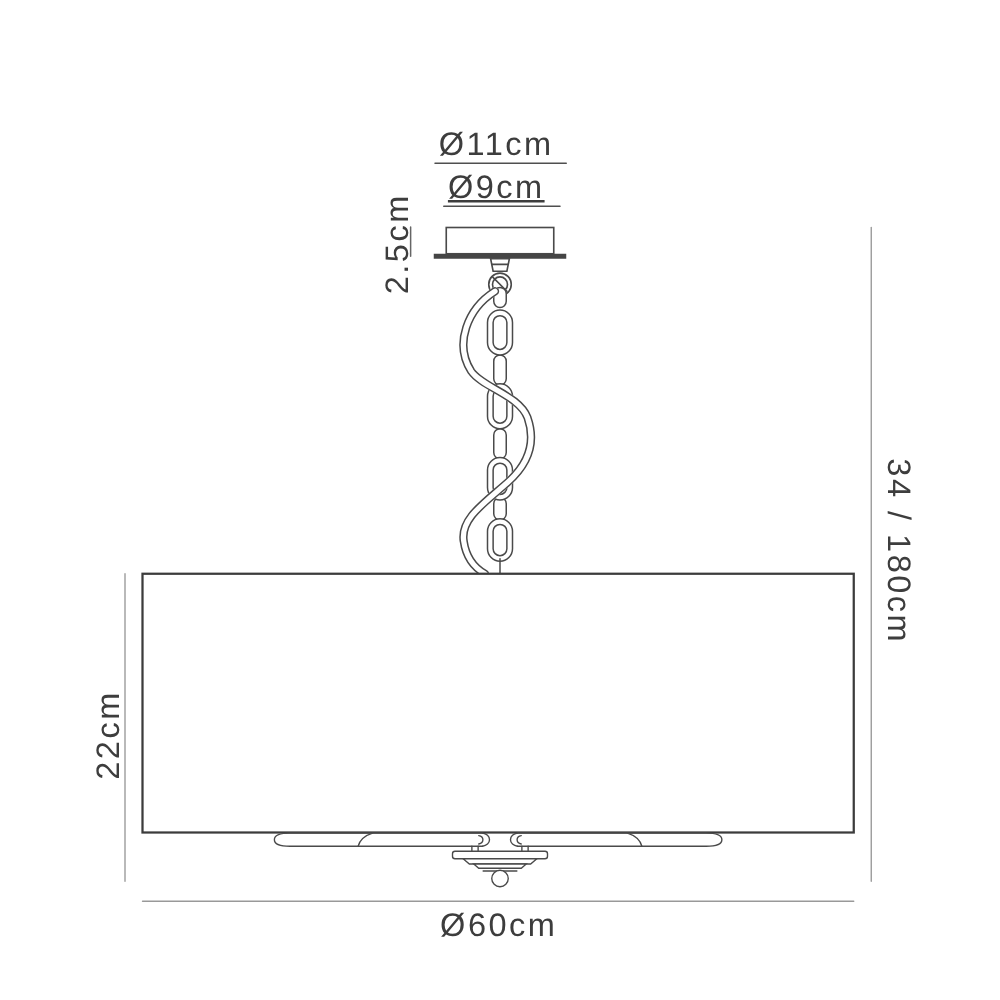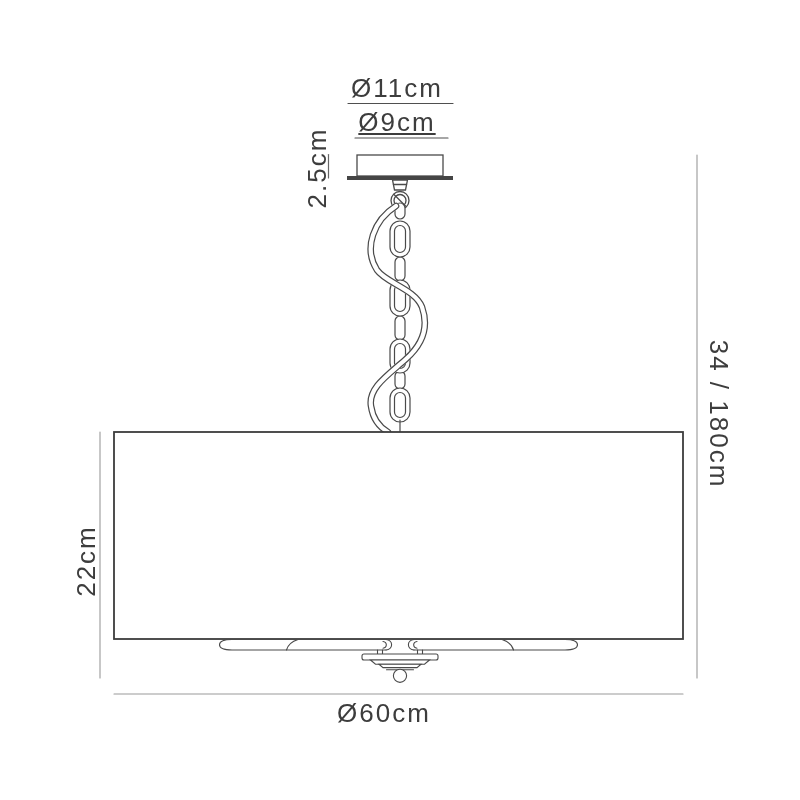--- a/index.html
+++ b/index.html
@@ -2,20 +2,21 @@
 <html><head>
 <meta charset="utf-8">
 <style>
   html,body { margin:0; padding:0; background:#ffffff; }
   .stage {
     position:relative;
     width:800px; height:772px;
     background:#ffffff;
     overflow:hidden;
     font-family:"Liberation Sans", sans-serif;
+    margin-top:27px;
   }
   .stage svg { position:absolute; left:0; top:0; }
   .dim-label {
     position:absolute;
     font-size:26px;
     line-height:28px;
     letter-spacing:2px;
     color:#3d3d3d;
     text-align:center;
     white-space:nowrap;
@@ -108,14 +109,14 @@
   <div class="dim-label" style="left:297px; top:74px; width:200px;">Ø11cm</div>
 
   <div class="dim-label" style="left:297px; top:108px; width:200px;text-decoration:underline;">Ø9cm</div>
 
   <div class="dim-label rot-ccw" style="left:272px; top:154px; width:90px; height:28px;">2.5cm</div>
 
   <div class="dim-label rot-ccw" style="left:41px; top:547px; width:90px; height:28px;">22cm</div>
 
   <div class="dim-label rot-cw" style="left:639px; top:400px; width:160px; height:28px;">34 / 180cm</div>
 
-  <div class="dim-label" style="left:284px; top:699px; width:200px;">Ø60cm</div>
+  <div class="dim-label" style="left:299px; top:699px; width:200px;">Ø60cm</div>
 </div>
 
 </body></html>

